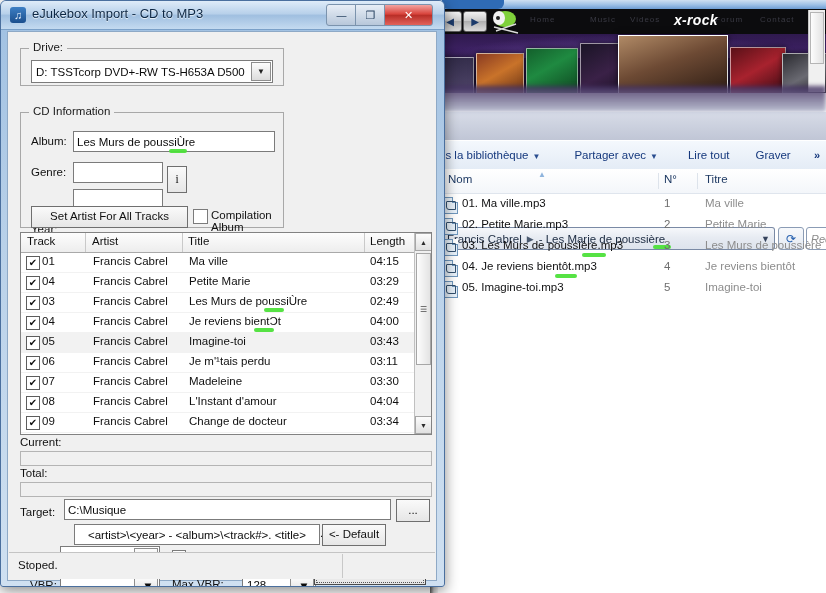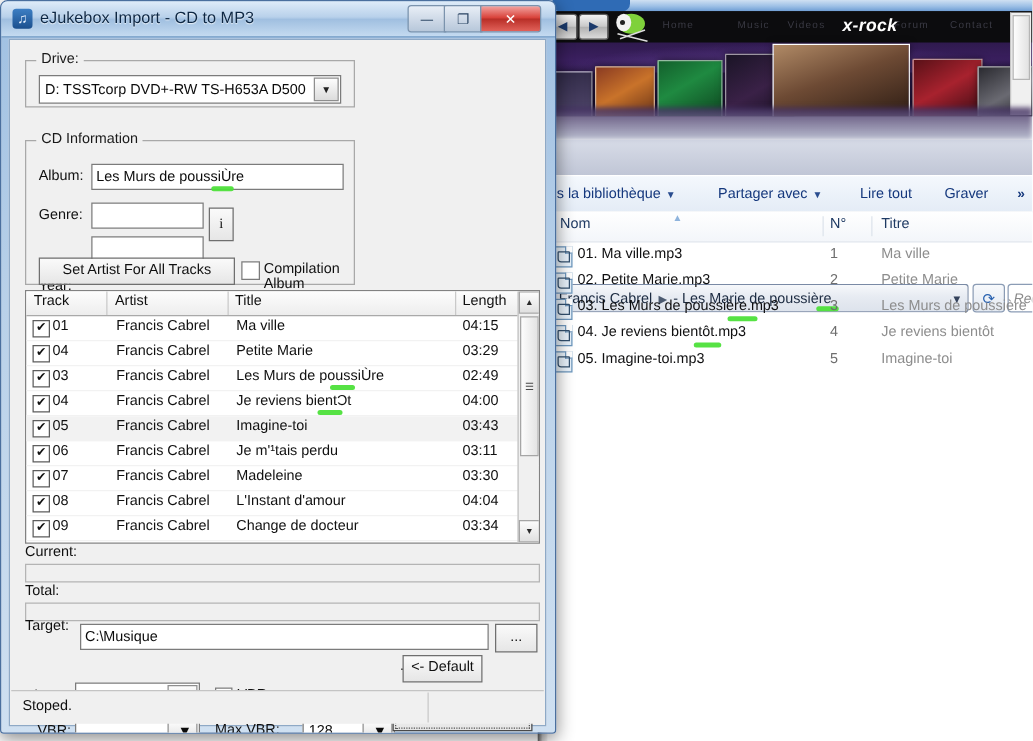--- a/index.html
+++ b/index.html
@@ -255,21 +255,21 @@
   #sb-up{top:0;}
   #sb-down{bottom:0;}
   #sb-thumb{position:absolute;left:1px;top:20px;width:13px;height:110px;background:linear-gradient(90deg,#fdfdfd,#e3e3e3);border:1px solid #a6a6a6;display:flex;align-items:center;justify-content:center;font-size:8px;color:#4a4a4a;}
   
   .mini-lbl{position:absolute;font-size:11.5px;color:#101010;}
   .progbar{position:absolute;background:#f0f0f0;border:1px solid #b4b4b4;}
   #current-label{left:12px;top:404px;}
   #current-bar{left:12px;top:419px;width:410px;height:13px;}
   #total-label{left:12px;top:435px;}
   #total-bar{left:12px;top:450px;width:410px;height:13px;}
-  #target-label{left:12px;top:463px;}
+  #target-label{left:12px;top:474px;}
   #target-input{left:56px;top:467px;width:325px;height:19px;}
   #browse-btn{left:388px;top:467px;width:32px;height:21px;}
   #saveas-label{left:12px;top:520px;}
   #saveas-input{left:66px;top:492px;width:244px;height:19px;justify-content:center;}
   #saveas-input > span{padding-left:0;}
   #saveas-suffix{position:absolute;left:312px;top:495px;font-size:11.5px;color:#101010;}
   #default-btn{left:314px;top:492px;width:62px;height:20px;}
   #bitrate-label{left:12px;top:519px;}
   #bitrate-combo{left:52px;top:514px;width:98px;height:20px;}
   #vbr-check{position:absolute;left:164px;top:518px;width:12px;height:12px;background:#ffffff;border:1px solid #7b7b7b;}
@@ -551,20 +551,23 @@
     <span class="mini-lbl" id="total-label">Total:</span>
     <div class="progbar" id="total-bar"></div>
 
     <span class="mini-lbl" id="target-label">Target:</span>
     <div class="txtbox" id="target-input">
       <span>C:\Musique</span>
     </div>
     <div class="btn" id="browse-btn">...</div>
 
     <span class="mini-lbl" id="saveas-label">Save as:</span>
+    <div class="txtbox" id="saveas-input">
+      <span>&lt;artist&gt;\&lt;year&gt; - &lt;album&gt;\&lt;track#&gt;. &lt;title&gt;</span>
+    </div>
     <span id="saveas-suffix">.mp3</span>
     <div class="btn" id="default-btn">&lt;- Default</div>
 
     <span class="mini-lbl" id="bitrate-label">Bitrate:</span>
     <div class="combo" id="bitrate-combo">
       <span>160</span>
       <span class="combo-btn">▼</span>
     </div>
 
     <span id="vbr-check"></span>

